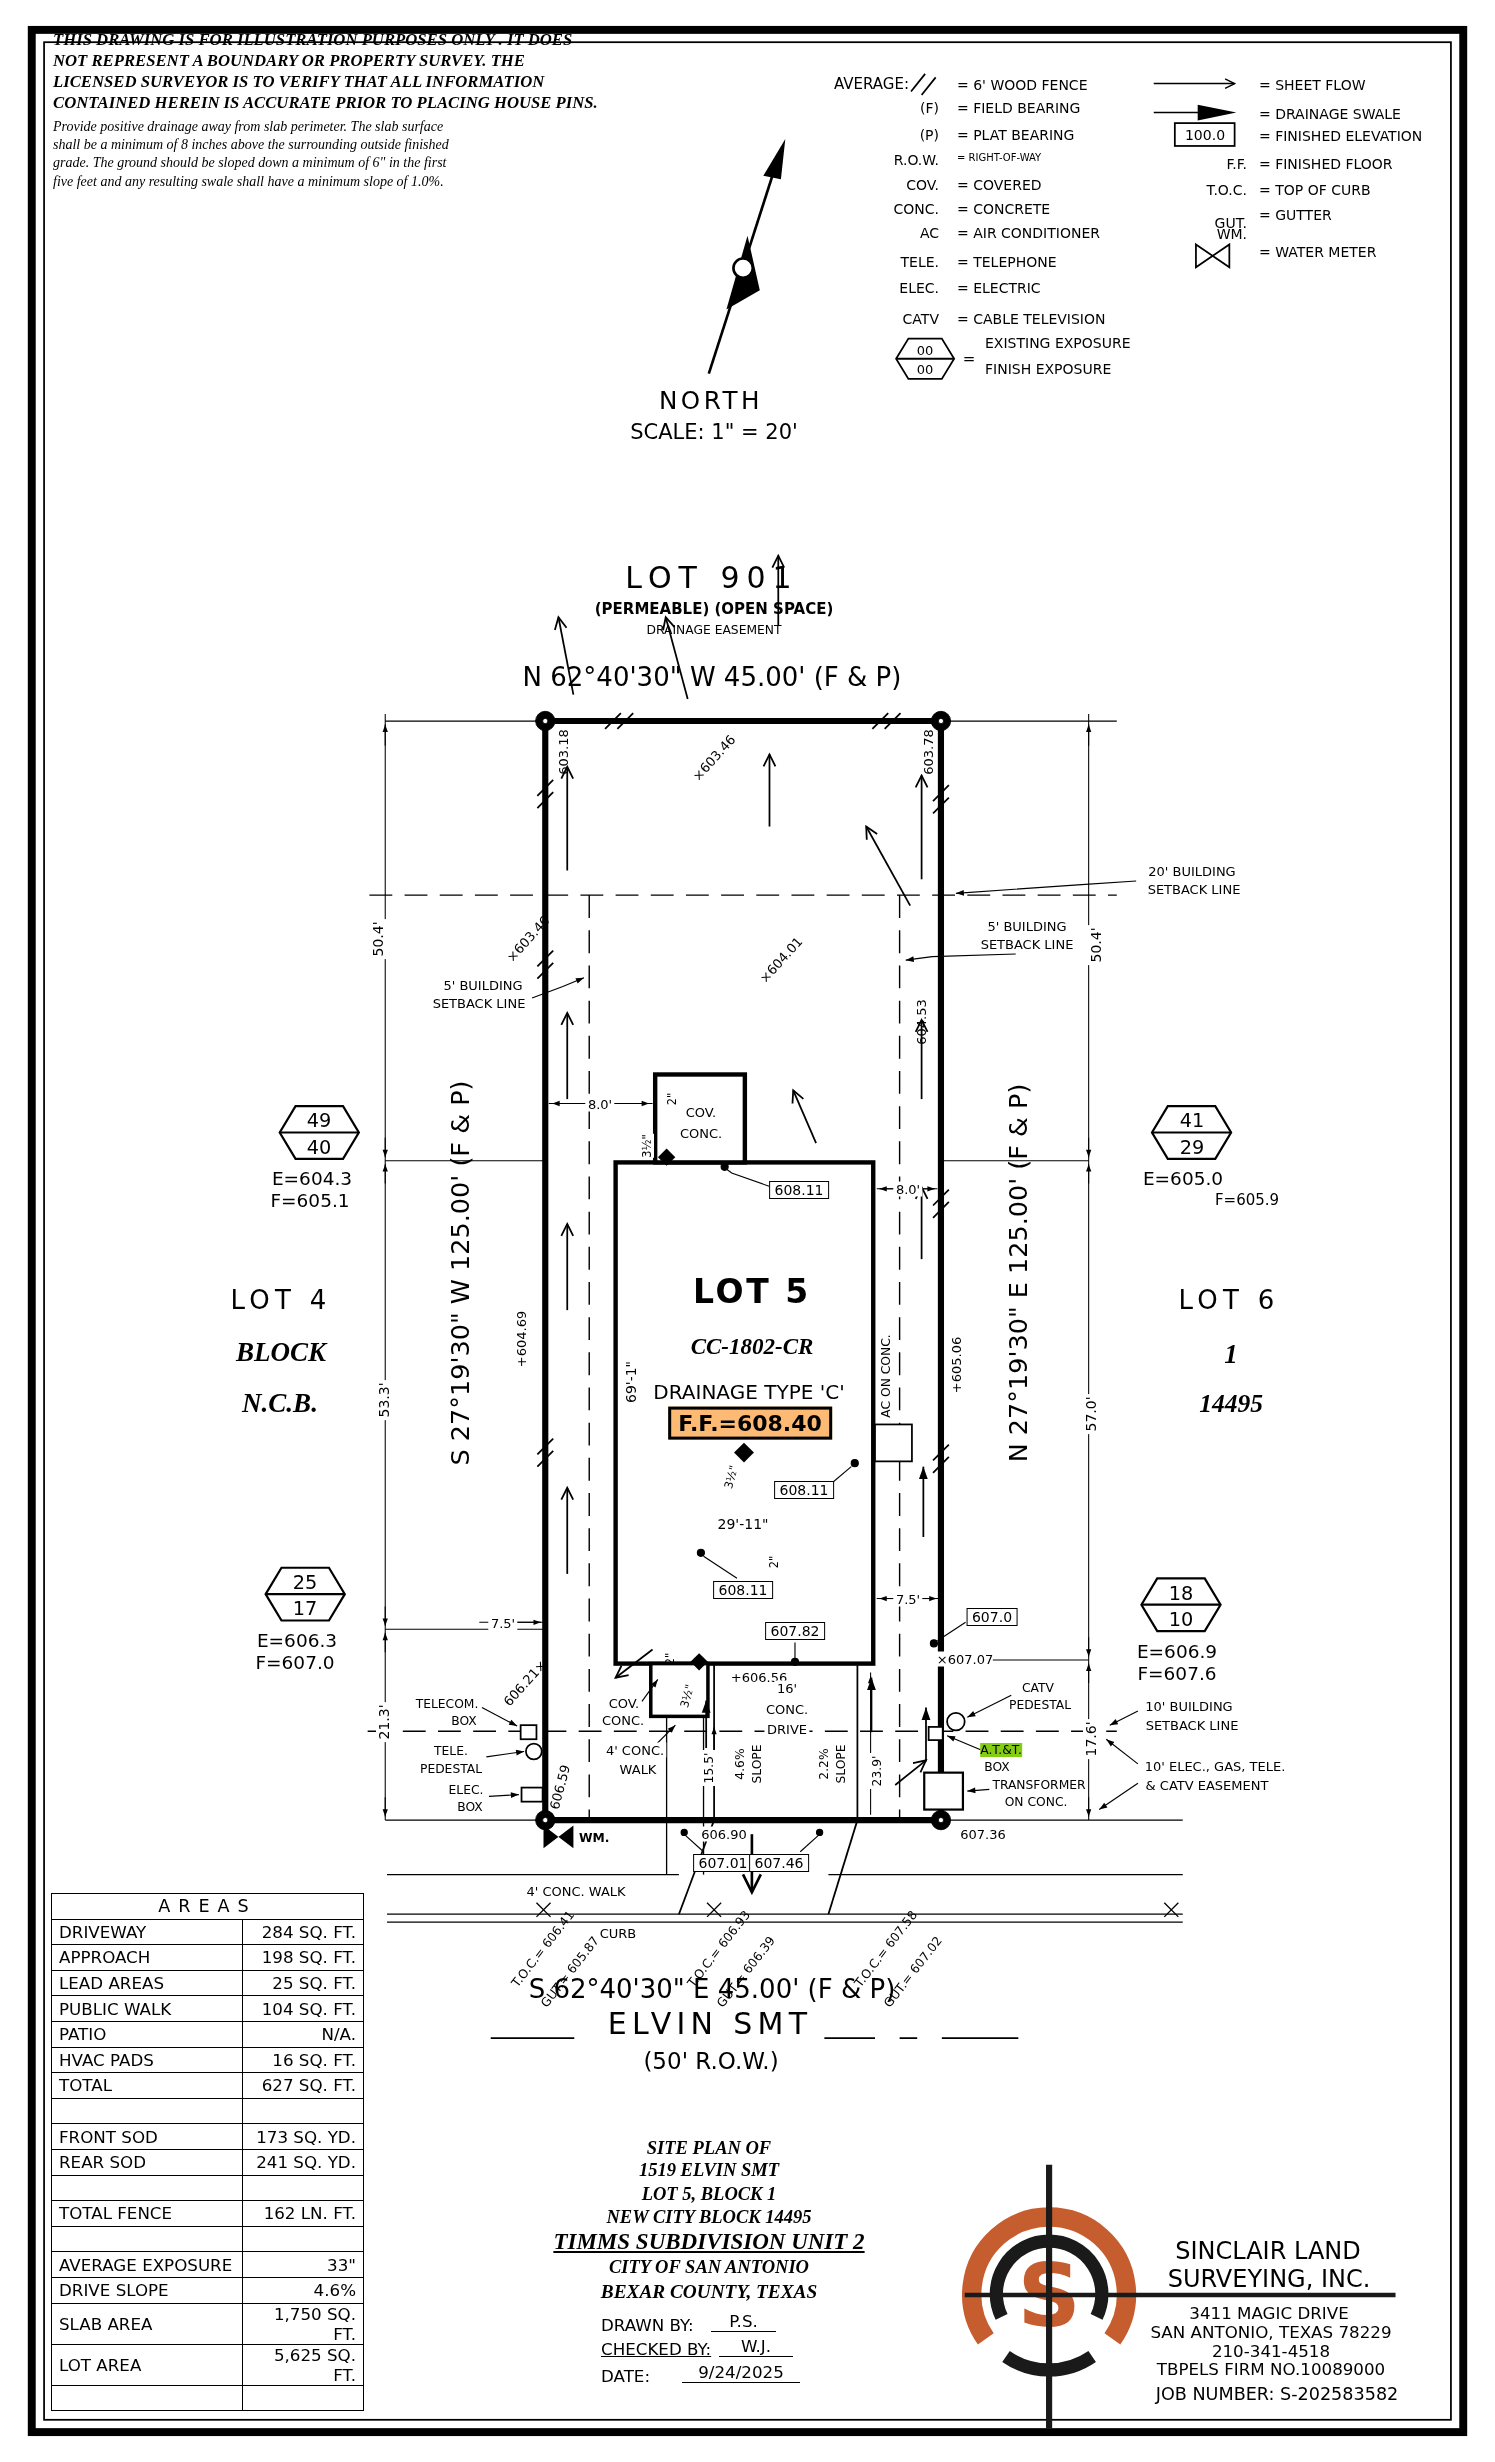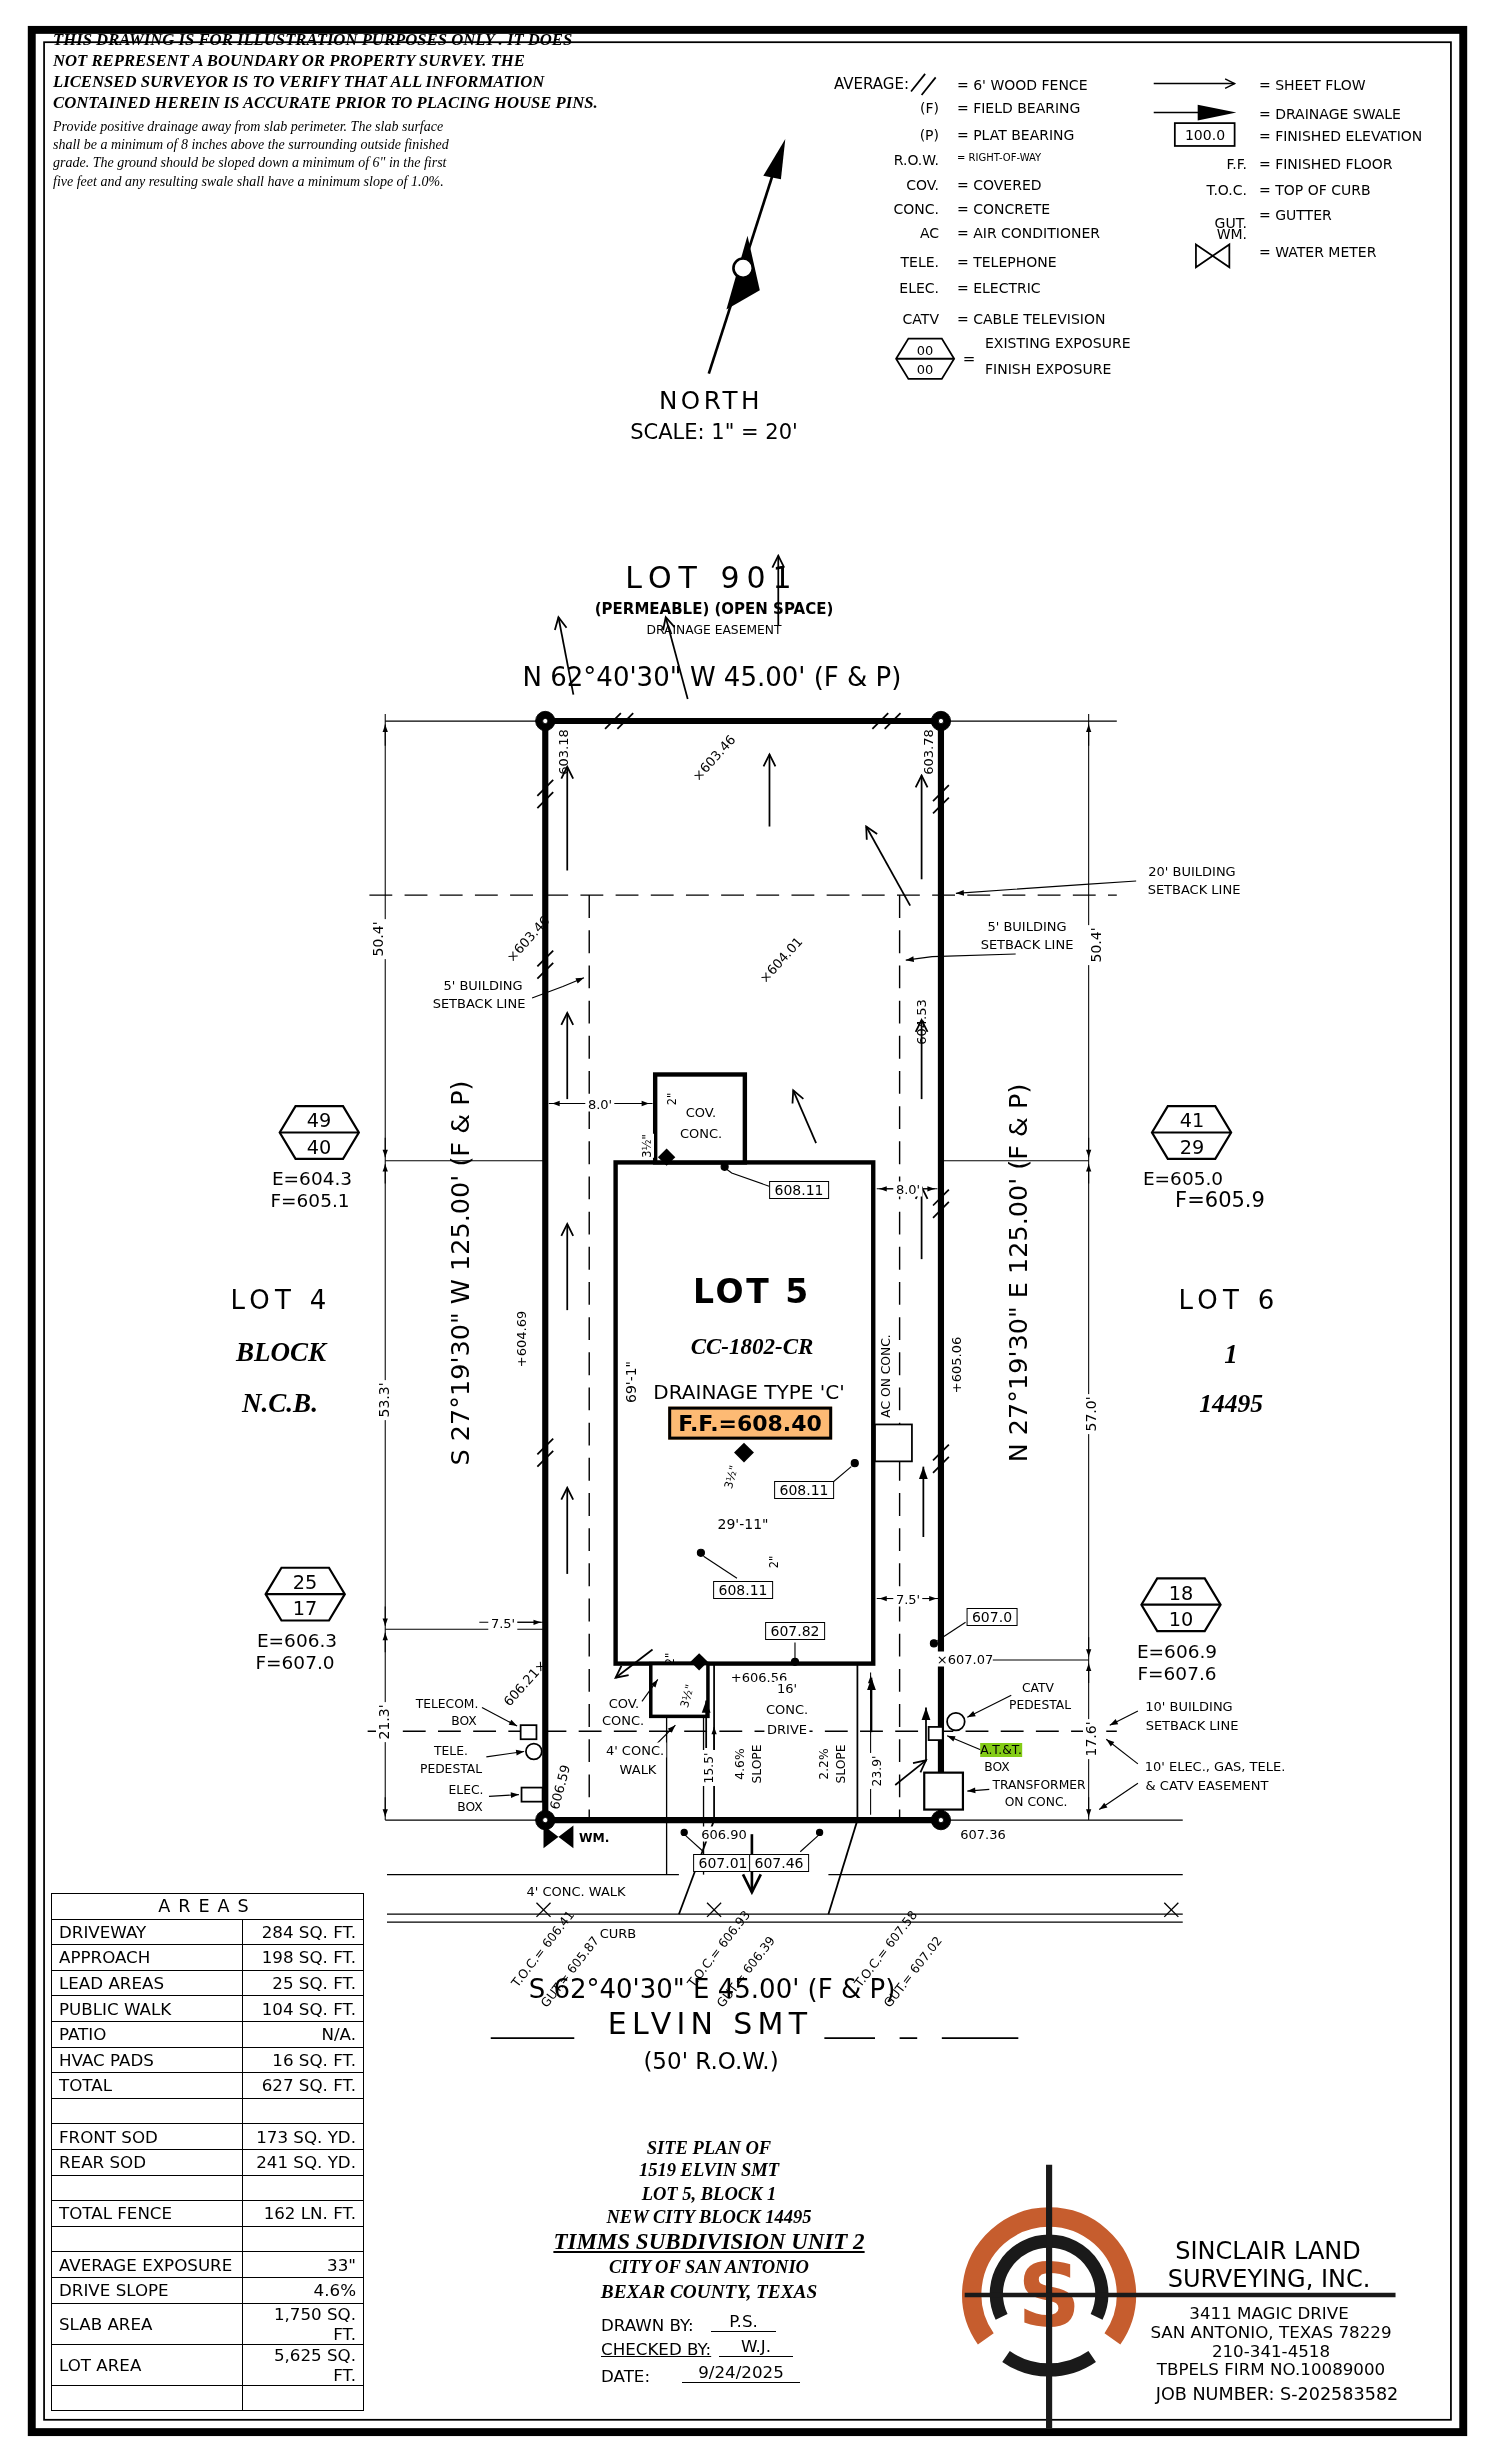--- a/index.html
+++ b/index.html
@@ -336,21 +336,21 @@
 <div class="c ser" style="left:1231px;top:1354px;font-size:27px;">1</div>
 <div class="c ser" style="left:1231px;top:1404px;font-size:25.5px;">14495</div>
 
 <div class="c" style="left:319px;top:1120px;font-size:19.3px;">49</div>
 <div class="c" style="left:319px;top:1147px;font-size:19.3px;">40</div>
 <div class="c" style="left:312px;top:1178px;font-size:18.5px;">E=604.3</div>
 <div class="c" style="left:310px;top:1200px;font-size:18.5px;">F=605.1</div>
 <div class="c" style="left:1192px;top:1120px;font-size:19.3px;">41</div>
 <div class="c" style="left:1192px;top:1147px;font-size:19.3px;">29</div>
 <div class="c" style="left:1183px;top:1178px;font-size:18.5px;">E=605.0</div>
-<div class="c" style="left:1220px;top:1200px;font-size:21px;">F=605.9</div>
+<div class="c" style="left:1247px;top:1200px;font-size:15px;">F=605.9</div>
 <div class="c" style="left:305px;top:1582px;font-size:19.3px;">25</div>
 <div class="c" style="left:305px;top:1608px;font-size:19.3px;">17</div>
 <div class="c" style="left:297px;top:1640px;font-size:18.5px;">E=606.3</div>
 <div class="c" style="left:295px;top:1662px;font-size:18.5px;">F=607.0</div>
 <div class="c" style="left:1181px;top:1593px;font-size:19.3px;">18</div>
 <div class="c" style="left:1181px;top:1619px;font-size:19.3px;">10</div>
 <div class="c" style="left:1177px;top:1651px;font-size:18.5px;">E=606.9</div>
 <div class="c" style="left:1177px;top:1673px;font-size:18.5px;">F=607.6</div>
 
 <div class="c bg" style="left:752px;top:1291px;font-size:33px;font-weight:bold;letter-spacing:2.6px;">LOT 5</div>

